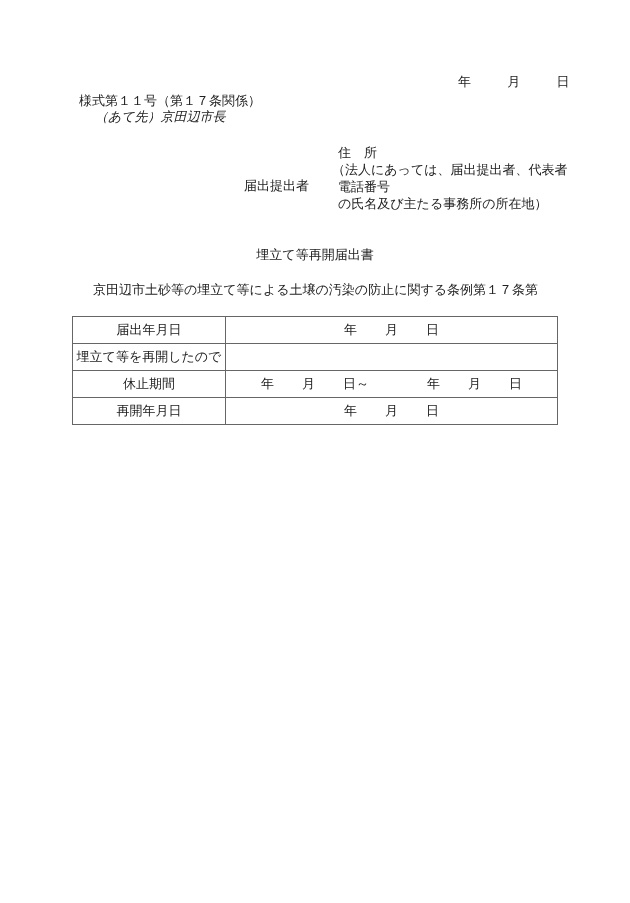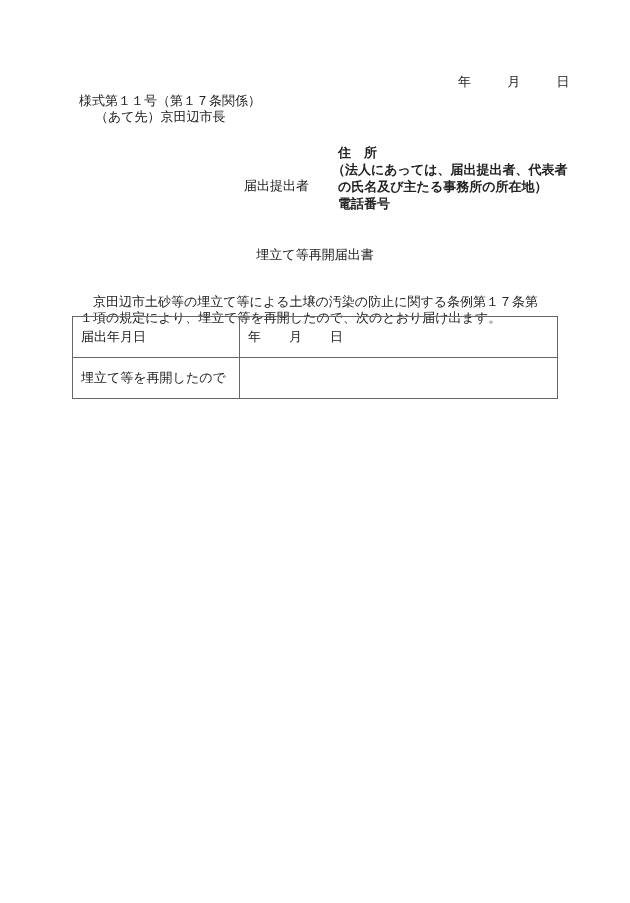--- a/index.html
+++ b/index.html
@@ -2,30 +2,30 @@
 <html><head>
 <meta charset="utf-8">
 <style>
   html, body { margin: 0; padding: 0; background: #ffffff; }
   body { width: 630px; height: 903px; position: relative; overflow: hidden;
          font-family: "DejaVu Serif", "Liberation Serif", serif; color: #222; font-size: 13px; }
   .abs { position: absolute; white-space: nowrap; line-height: 16px; }
   .form-no { left: 79px; top: 51px; margin-top: 42px; }
   .date-top { left: 458px; top: 74px; }
   .date-top span { display: inline-block; }
-  .addressee { left: 95px; top: 109px; }
+  .addressee { left: 95px; top: 109px; font-style: italic; }
   .submitter-label { left: 244px; top: 178px; }
-  .sub-lines { left: 338px; top: 144px; line-height: 17px; font-weight: bold; }
+  .sub-lines { left: 338px; top: 144px; line-height: 17px; }
   .sub-lines div { white-space: nowrap; }
   .sub-lines .first-paren { margin-left: -6px; }
   .title { left: 0; width: 630px; text-align: center; top: 247px; }
-  .body-text { left: 80px; top: 282px; width: 480px; white-space: normal; line-height: 16px; margin-top: 12px; }
+  .body-text { left: 80px; top: 282px; width: 480px; white-space: normal; line-height: 16px; }
   .body-text .indent { padding-left: 13px; }
   table.form { position: absolute; left: 72px; top: 316px; width: 486px; border-collapse: collapse; }
-  table.form td { border: 1px solid #666; height: 24px; padding: 8px; font-size: 13px; }
+  table.form td { border: 1px solid #666; height: 24px; padding: 1px; font-size: 13px; text-align: center; }
   table.form td.label { width: 150px; }
   .ymd { display: inline-block; }
   .ymd span { display: inline-block; }
 </style>
 </head>
 <body>
 
 <div class="abs form-no">様式第１１号（第１７条関係）</div>
 
 <div class="abs date-top">
@@ -35,39 +35,54 @@
   <span style="width:28px"></span>
   <span>日</span>
 </div>
 
 <div class="abs addressee">（あて先）京田辺市長</div>
 
 <div class="abs submitter-label">届出提出者</div>
 <div class="abs sub-lines">
   <div>住　所</div>
   <div class="first-paren">（法人にあっては、届出提出者、代表者</div>
+  <div>電話番号</div>
   <div>の氏名及び主たる事務所の所在地）</div>
-  <div>電話番号</div>
 </div>
 
 <div class="abs title">埋立て等再開届出書</div>
 
 <div class="abs body-text">
   <div class="indent">京田辺市土砂等の埋立て等による土壌の汚染の防止に関する条例第１７条第</div>
-  <div>１項の規定により、埋立て等を再開したので、次のとおり届け出ます。</div>
 </div>
 
 <table class="form">
   <tbody>
       <tr>
     <td class="label">届出年月日</td>
     <td>
       <span class="ymd" style="margin-left:0px">
         <span>年</span><span style="width:28px"></span><span>月</span><span style="width:28px"></span><span>日</span>
       </span>
     </td>
   </tr>
   <tr>
     <td class="label">埋立て等を再開したので</td>
     <td></td>
   </tr>
+  <tr>
+    <td class="label">休止期間</td>
+    <td>
+      <span class="ymd">
+        <span>年</span><span style="width:28px"></span><span>月</span><span style="width:28px"></span><span>日～</span><span style="width:58px"></span><span>年</span><span style="width:28px"></span><span>月</span><span style="width:28px"></span><span>日</span>
+      </span>
+    </td>
+  </tr>
+  <tr>
+    <td class="label">再開年月日</td>
+    <td>
+      <span class="ymd">
+        <span>年</span><span style="width:28px"></span><span>月</span><span style="width:28px"></span><span>日</span>
+      </span>
+    </td>
+  </tr>
 </tbody>
   </table>
 
 </body></html>

